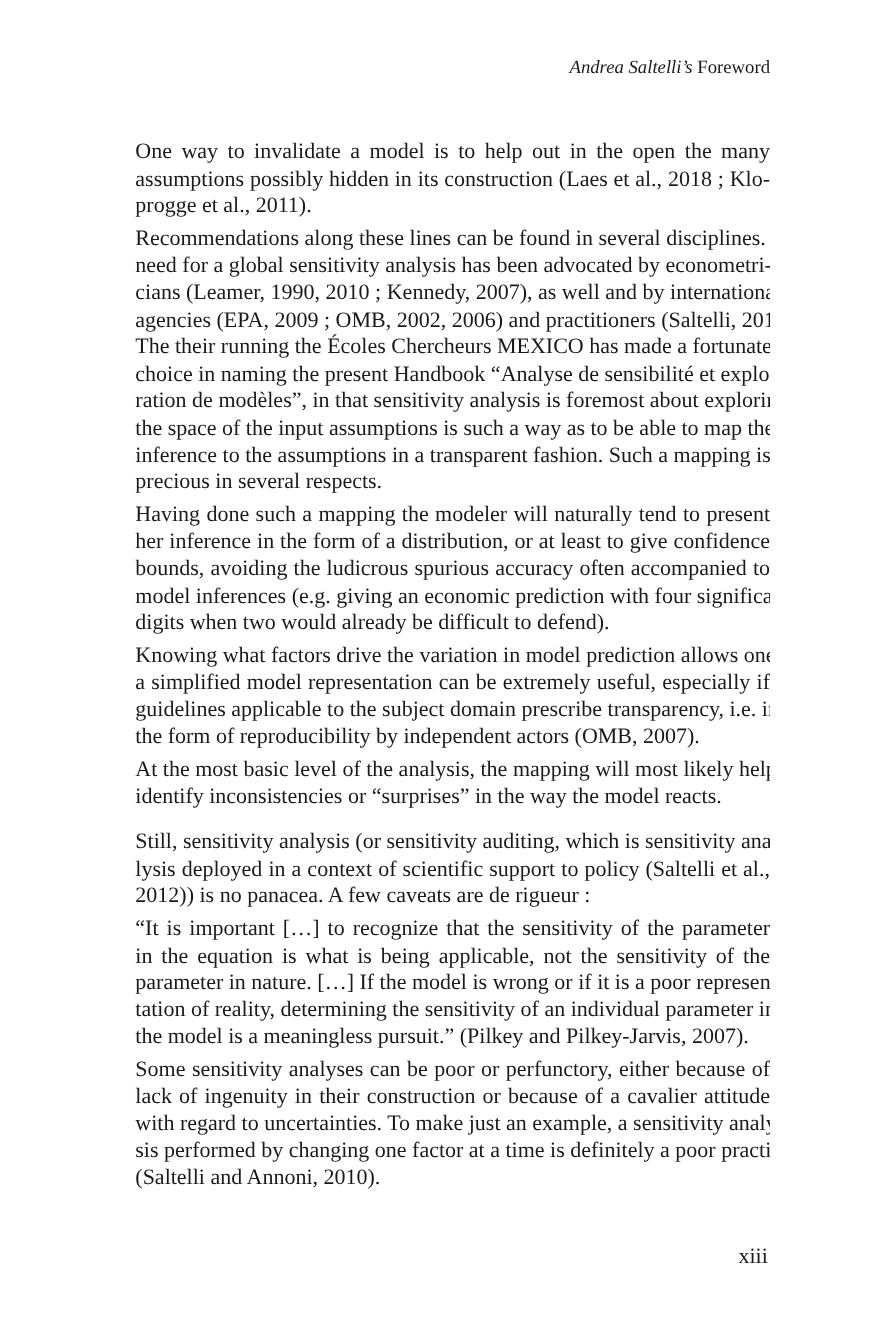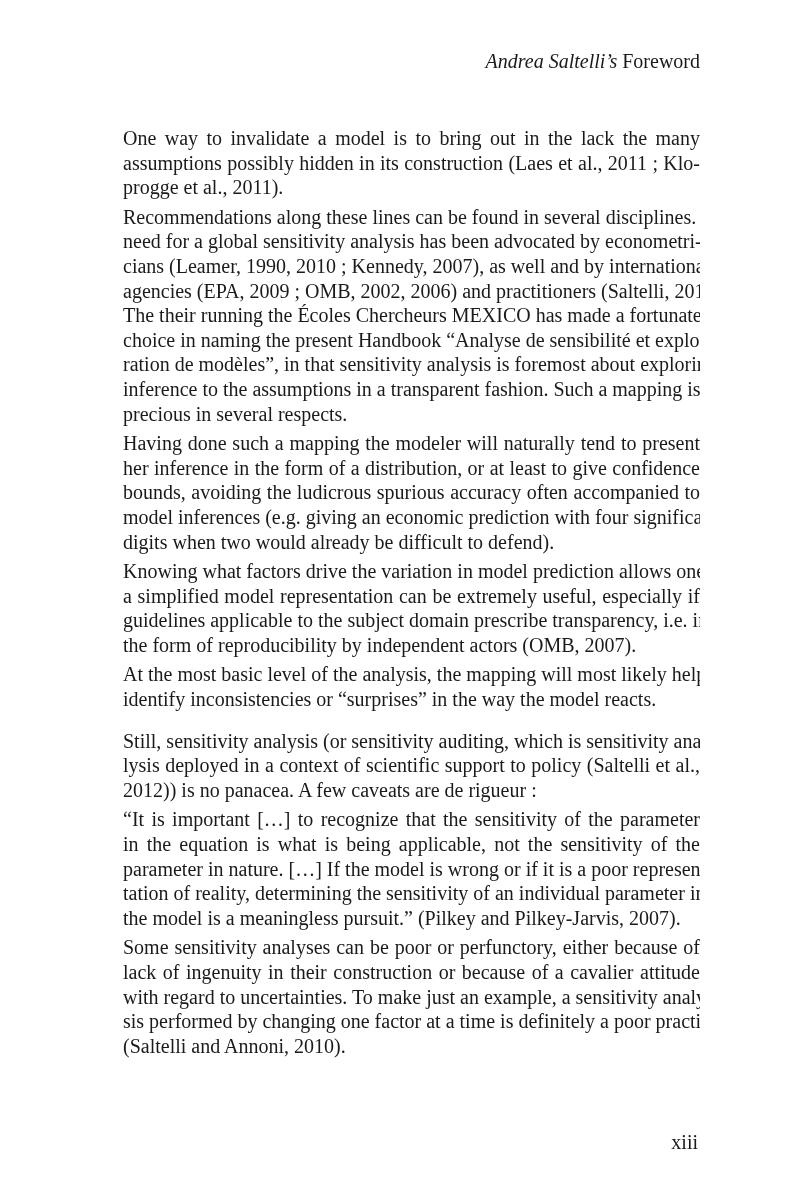--- a/index.html
+++ b/index.html
@@ -12,21 +12,21 @@
     height: 1200px;
     position: relative;
     overflow: hidden;
     font-family: "Liberation Serif", "DejaVu Serif", serif;
     color: #1a1a1a;
   }
   .running-head {
     position: absolute;
     top: 48px;
     right: 100px;
-    font-size: 20px;
+    font-size: 17px;
     line-height: 26px;
     white-space: nowrap;
   }
   .running-head .author { font-style: italic; }
   .text-block {
     position: absolute;
     left: 123px;
     top: 126px;
     width: 577px;
   }
@@ -57,33 +57,34 @@
 </head>
 <body>
 
 <div class="running-head">
   <span class="author">Andrea Saltelli’s</span><span> Foreword</span>
 </div>
 
 <div class="text-block">
 
   <p class="para">
-    <span class="line">One way to invalidate a model is to bring out in the lack the many</span>
-    <span class="line">assumptions possibly hidden in its construction (Laes et al., 2011 ; Klo-</span>
+    <span class="line">One way to invalidate a model is to help out in the open the many</span>
+    <span class="line">assumptions possibly hidden in its construction (Laes et al., 2018 ; Klo-</span>
     <span class="line last">progge et al., 2011).</span>
   </p>
 
   <p class="para">
     <span class="line">Recommendations along these lines can be found in several disciplines. A</span>
     <span class="line">need for a global sensitivity analysis has been advocated by econometri-</span>
     <span class="line">cians (Leamer, 1990, 2010 ; Kennedy, 2007), as well and by international</span>
     <span class="line">agencies (EPA, 2009 ; OMB, 2002, 2006) and practitioners (Saltelli, 2010).</span>
     <span class="line">The their running the Écoles Chercheurs MEXICO has made a fortunate</span>
     <span class="line">choice in naming the present Handbook “Analyse de sensibilité et explo-</span>
     <span class="line">ration de modèles”, in that sensitivity analysis is foremost about exploring</span>
+    <span class="line">the space of the input assumptions is such a way as to be able to map the</span>
     <span class="line">inference to the assumptions in a transparent fashion. Such a mapping is</span>
     <span class="line last">precious in several respects.</span>
   </p>
 
   <p class="para">
     <span class="line">Having done such a mapping the modeler will naturally tend to present</span>
     <span class="line">her inference in the form of a distribution, or at least to give confidence</span>
     <span class="line">bounds, avoiding the ludicrous spurious accuracy often accompanied to</span>
     <span class="line">model inferences (e.g. giving an economic prediction with four significant</span>
     <span class="line last">digits when two would already be difficult to defend).</span>

